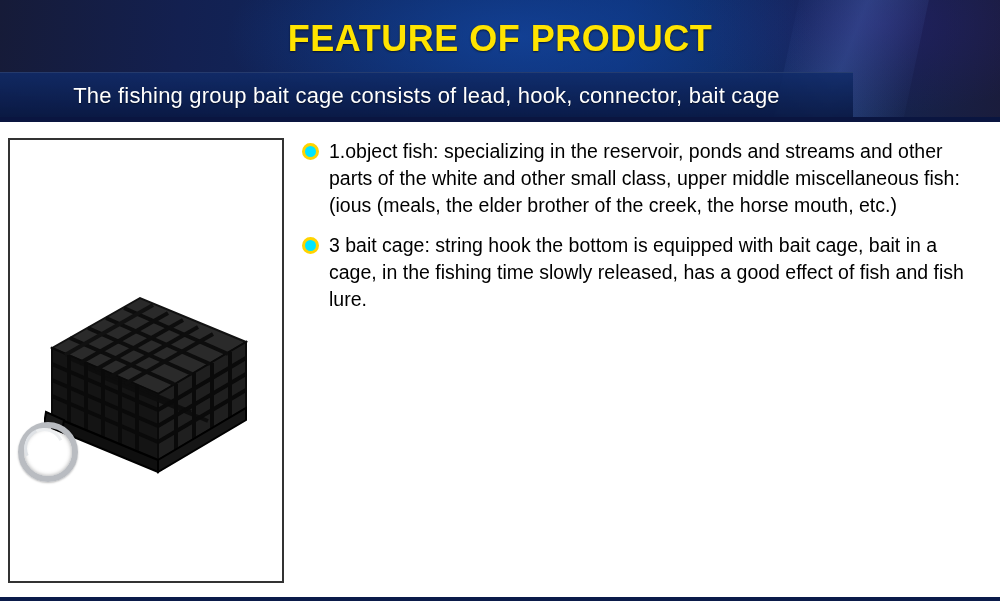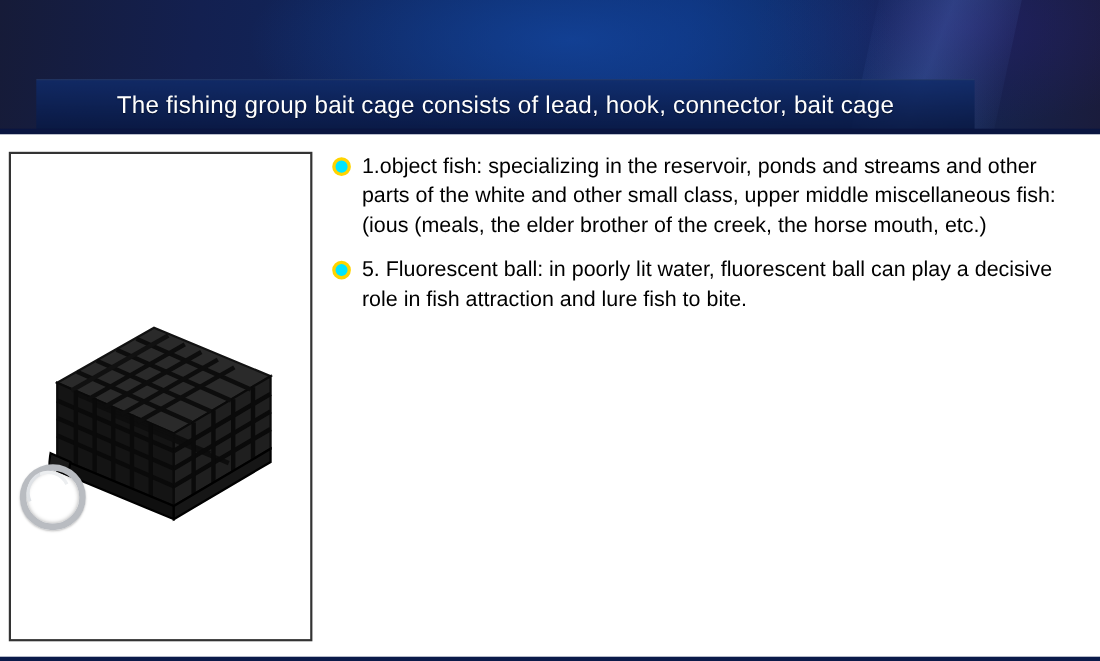--- a/index.html
+++ b/index.html
@@ -77,21 +77,20 @@
     position: absolute;
     left: 0;
     top: 72px;
     width: 853px;
     height: 46px;
     background: linear-gradient(180deg, rgba(16,43,105,0.85) 0%, rgba(9,24,66,0.9) 100%);
     border-top: 1px solid rgba(120,160,230,0.25);
     display: flex;
     align-items: center;
     justify-content: center;
-    margin-left: 33px;
   }
   .subtitle {
     color: #ffffff;
     font-size: 22px;
     letter-spacing: 0.2px;
     white-space: nowrap;
     text-shadow: 0 1px 1px rgba(0,0,0,0.5);
   }
   .header-underline {
     position: absolute;
@@ -202,20 +201,23 @@
 </style>
 </head>
 <body>
 
 <div class="page">
 
   <div class="header">
     <div class="header-bg"></div>
     <div class="header-sheen"></div>
 
+    <div class="title-band">
+      <div class="main-title">FEATURE OF PRODUCT</div>
+    </div>
 
     <div class="subtitle-band">
       <div class="subtitle">The fishing group bait cage consists of lead, hook, connector, bait cage</div>
     </div>
 
     <div class="header-underline"></div>
   </div>
 
   <div class="content">
 
@@ -294,24 +296,24 @@
     </div>
 
     <div class="list-panel">
 
       <div class="bullet-row">
         <span class="bullet-icon"></span>
         <span class="bullet-text">1.object fish: specializing in the reservoir, ponds and streams and other parts of the white and other small class, upper middle miscellaneous fish: (ious (meals, the elder brother of the creek, the horse mouth, etc.)</span>
       </div>
 
 
-
-
       <div class="bullet-row">
         <span class="bullet-icon"></span>
-        <span class="bullet-text">5. Fluorescent ball: in poorly lit water, fluorescent ball can play a decisive role in fish attraction and lure fish to bite.</span>
+        <span class="bullet-text">3 bait cage: string hook the bottom is equipped with bait cage, bait in a cage, in the fishing time slowly released, has a good effect of fish and fish lure.</span>
       </div>
+
+
 
     </div>
   </div>
 
   <div class="footer-rule"></div>
 </div>
 
 </body></html>

